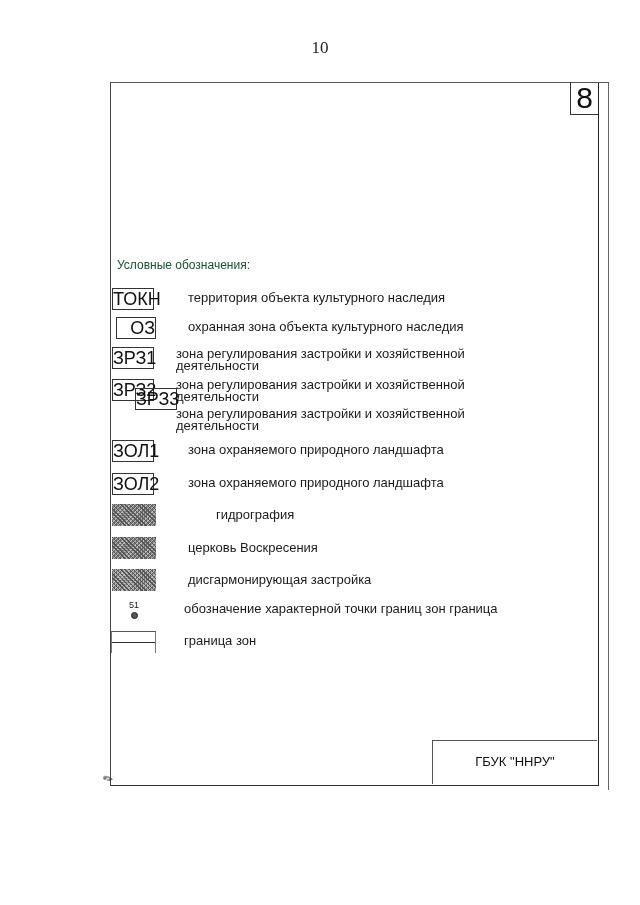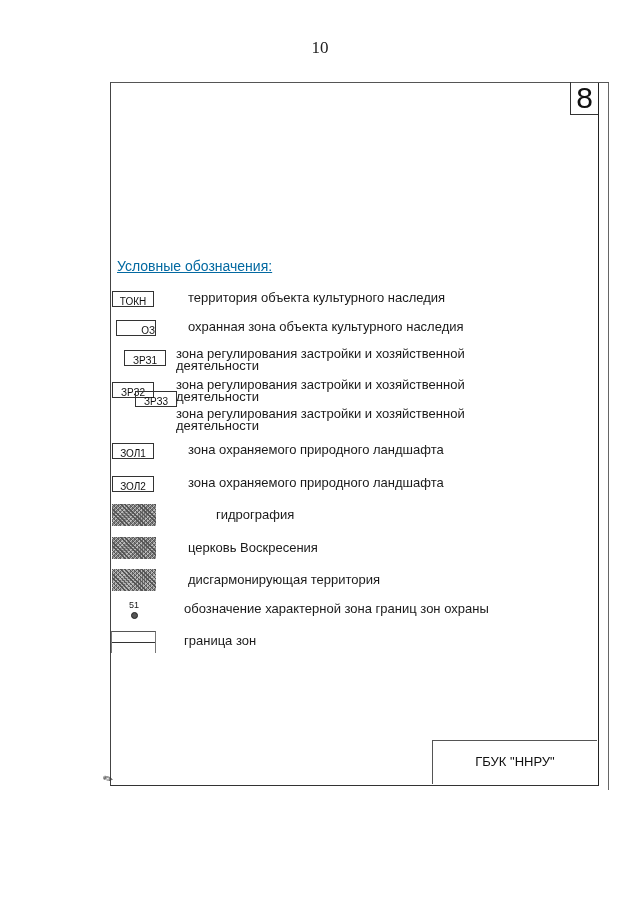--- a/index.html
+++ b/index.html
@@ -24,26 +24,26 @@
     .outer-top {
       position: absolute; left: 597px; top: 82px; width: 12px; height: 0;
       border-top: 1.2px solid #555;
     }
     .sheet-box {
       position: absolute; left: 570px; top: 82px; width: 27px; height: 32px;
       border-left: 1.5px solid #333; border-bottom: 1.5px solid #333;
       font-size: 30px; line-height: 32px; text-align: center; color: #111;
     }
     .legend-title {
-      position: absolute; left: 117px; top: 258px; font-size: 14px; color: #0369a1; text-decoration: underline;
+      position: absolute; left: 117px; top: 258px; font-size: 12px; color: #14532d;
     }
     .row { position: absolute; left: 112px; height: 26px; display: flex; align-items: center; }
     .code-box {
-      width: 42px; height: 16px; border: 1.2px solid #333; box-sizing: border-box;
-      font-size: 10px; text-align: center; line-height: 20px; color: #111;
+      width: 42px; height: 22px; border: 1.2px solid #333; box-sizing: border-box;
+      font-size: 18px; text-align: center; line-height: 20px; color: #111;
     }
     .hatch {
       width: 44px; height: 22px; box-sizing: border-box;
       background-color: #8a8a8a;
       background-image:
         repeating-linear-gradient(45deg, #555 0 1px, transparent 1px 3px),
         repeating-linear-gradient(-45deg, #bbb 0 1px, transparent 1px 3px),
         repeating-linear-gradient(90deg, #6a6a6a 0 1px, transparent 1px 2px);
     }
     .hatch.light { background-color: #a5a5a5; }
@@ -91,21 +91,21 @@
 <div class="row" style="top:286px;">
   <div class="code-box">ТОКН</div>
 </div>
 <div class="desc single" style="top:291px;">территория объекта культурного наследия</div>
 
 <div class="row" style="top:315px; left:116px;">
   <div class="code-box" style="width:40px;text-align:right;">ОЗ</div>
 </div>
 <div class="desc single" style="top:320px;">охранная зона объекта культурного наследия</div>
 
-<div class="row" style="top:345px;margin-left:12px;">
+<div class="row" style="top:345px;">
   <div class="code-box">ЗРЗ1</div>
 </div>
 <div class="desc" style="top:348px; width:310px;">зона регулирования застройки и хозяйственной деятельности</div>
 
 <div class="row" style="top:377px;">
   <div class="code-box">ЗРЗ2</div>
 </div>
 <div class="desc" style="top:379px; width:310px;">зона регулирования застройки и хозяйственной деятельности</div>
 
 <div class="row" style="top:386px;padding-left:23px;">
@@ -129,26 +129,26 @@
 <div class="desc single" style="top:508px;padding-left:28px;">гидрография</div>
 
 <div class="row" style="top:535px;">
   <div class="hatch"></div>
 </div>
 <div class="desc single" style="top:541px;">церковь Воскресения</div>
 
 <div class="row" style="top:567px;">
   <div class="hatch light"></div>
 </div>
-<div class="desc single" style="top:573px;">дисгармонирующая территория</div>
+<div class="desc single" style="top:573px;">дисгармонирующая застройка</div>
 
 <div class="point-sym" style="top:600px;">
   <div class="point-num">51</div>
   <div class="point-dot"></div>
 </div>
-<div class="desc single" style="left:172px; top:602px;">обозначение характерной зона границ зон охраны</div>
+<div class="desc single" style="left:172px; top:602px;">обозначение характерной точки границ зон граница</div>
 
 <div class="boundary-sym"></div>
 <div class="desc single" style="left:172px; top:634px;">граница зон</div>
 
 <div class="org-box">ГБУК "ННРУ"</div>
 
 <div class="stamp-icon">✎</div>
 
 </body></html>

